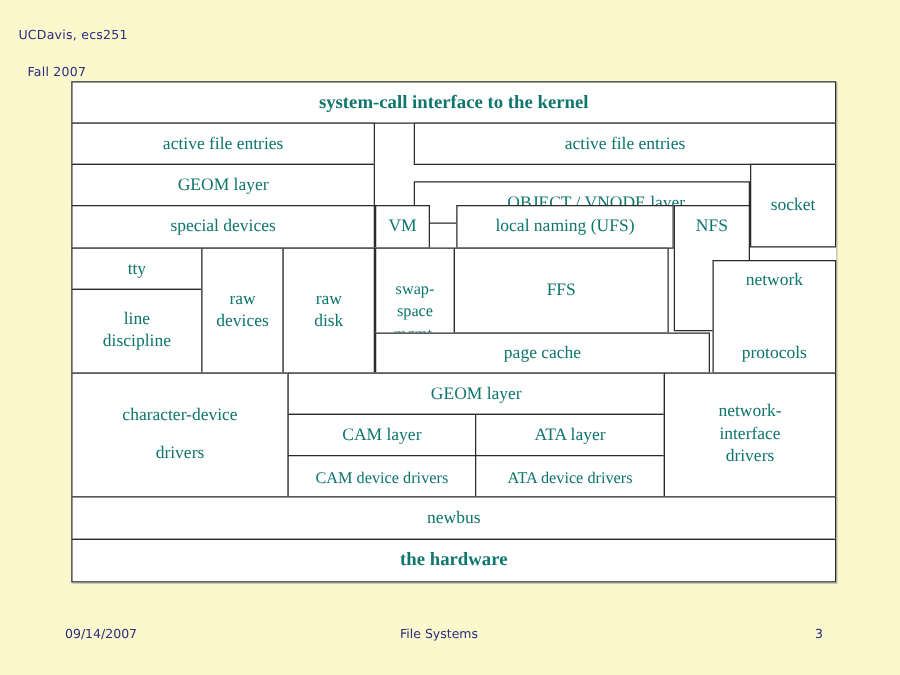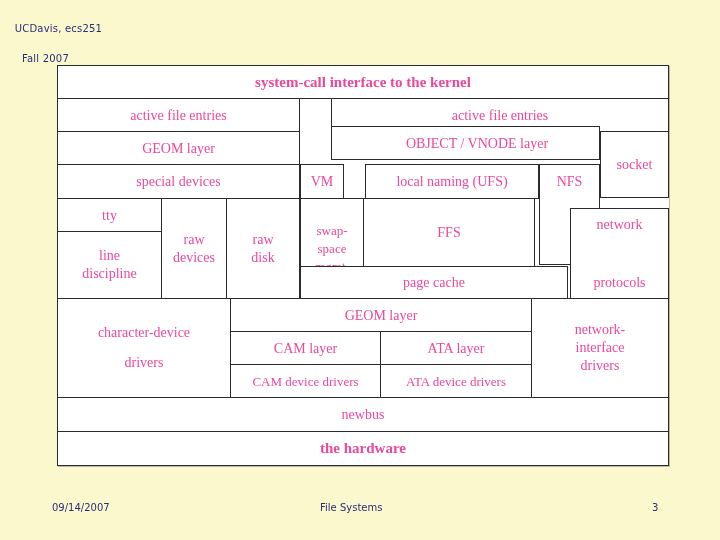--- a/index.html
+++ b/index.html
@@ -44,21 +44,21 @@
     position: absolute;
     box-sizing: border-box;
     border: 1px solid #2b2b2b;
     background: #ffffff;
     display: flex;
     align-items: center;
     justify-content: center;
     text-align: center;
     font-family: "Liberation Serif", serif;
     font-size: 14px;
-    color: #ec4899;
+    color: #0f766e;
     line-height: 17px;
     padding: 0 2px;
     overflow: hidden;
   }
   #diagram .box.bold {
     font-weight: bold;
     font-size: 15px;
   }
   #diagram .box.small { font-size: 13px; }
   #diagram .box.multi { flex-direction: column; line-height: 18px; }
@@ -92,21 +92,21 @@
 </div>
 
 <div id="diagram">
 
   <div class="box bold" style="left:0px; top:0px; width:612px; height:34px;">system-call interface to the kernel</div>
 
   <div class="box" style="left:0px; top:33px; width:243px; height:34px;">active file entries</div>
   <div class="box" style="left:274px; top:33px; width:338px; height:34px;">active file entries</div>
 
   <div class="box" style="left:0px; top:66px; width:243px; height:34px;">GEOM layer</div>
-  <div class="box" style="left:274px; top:61px; width:269px; height:34px;padding-left:25px;">OBJECT / VNODE layer</div>
+  <div class="box" style="left:274px; top:80px; width:269px; height:34px;padding-left:25px;">OBJECT / VNODE layer</div>
   <div class="box" style="left:543px; top:66px; width:69px; height:67px;">socket</div>
 
   <div class="box" style="left:0px; top:99px; width:243px; height:35px;">special devices</div>
   <div class="box" style="left:243px; top:99px; width:44px; height:35px;text-align:center;">VM</div>
   <div class="box" style="left:308px; top:99px; width:174px; height:35px;">local naming (UFS)</div>
   <div class="box" style="left:482px; top:99px; width:61px; height:101px;">
     <span style="position:absolute; top:8px; left:0; width:100%;">NFS</span>
   </div>
 
   <div class="box" style="left:0px; top:133px; width:105px; height:34px;">tty</div>

